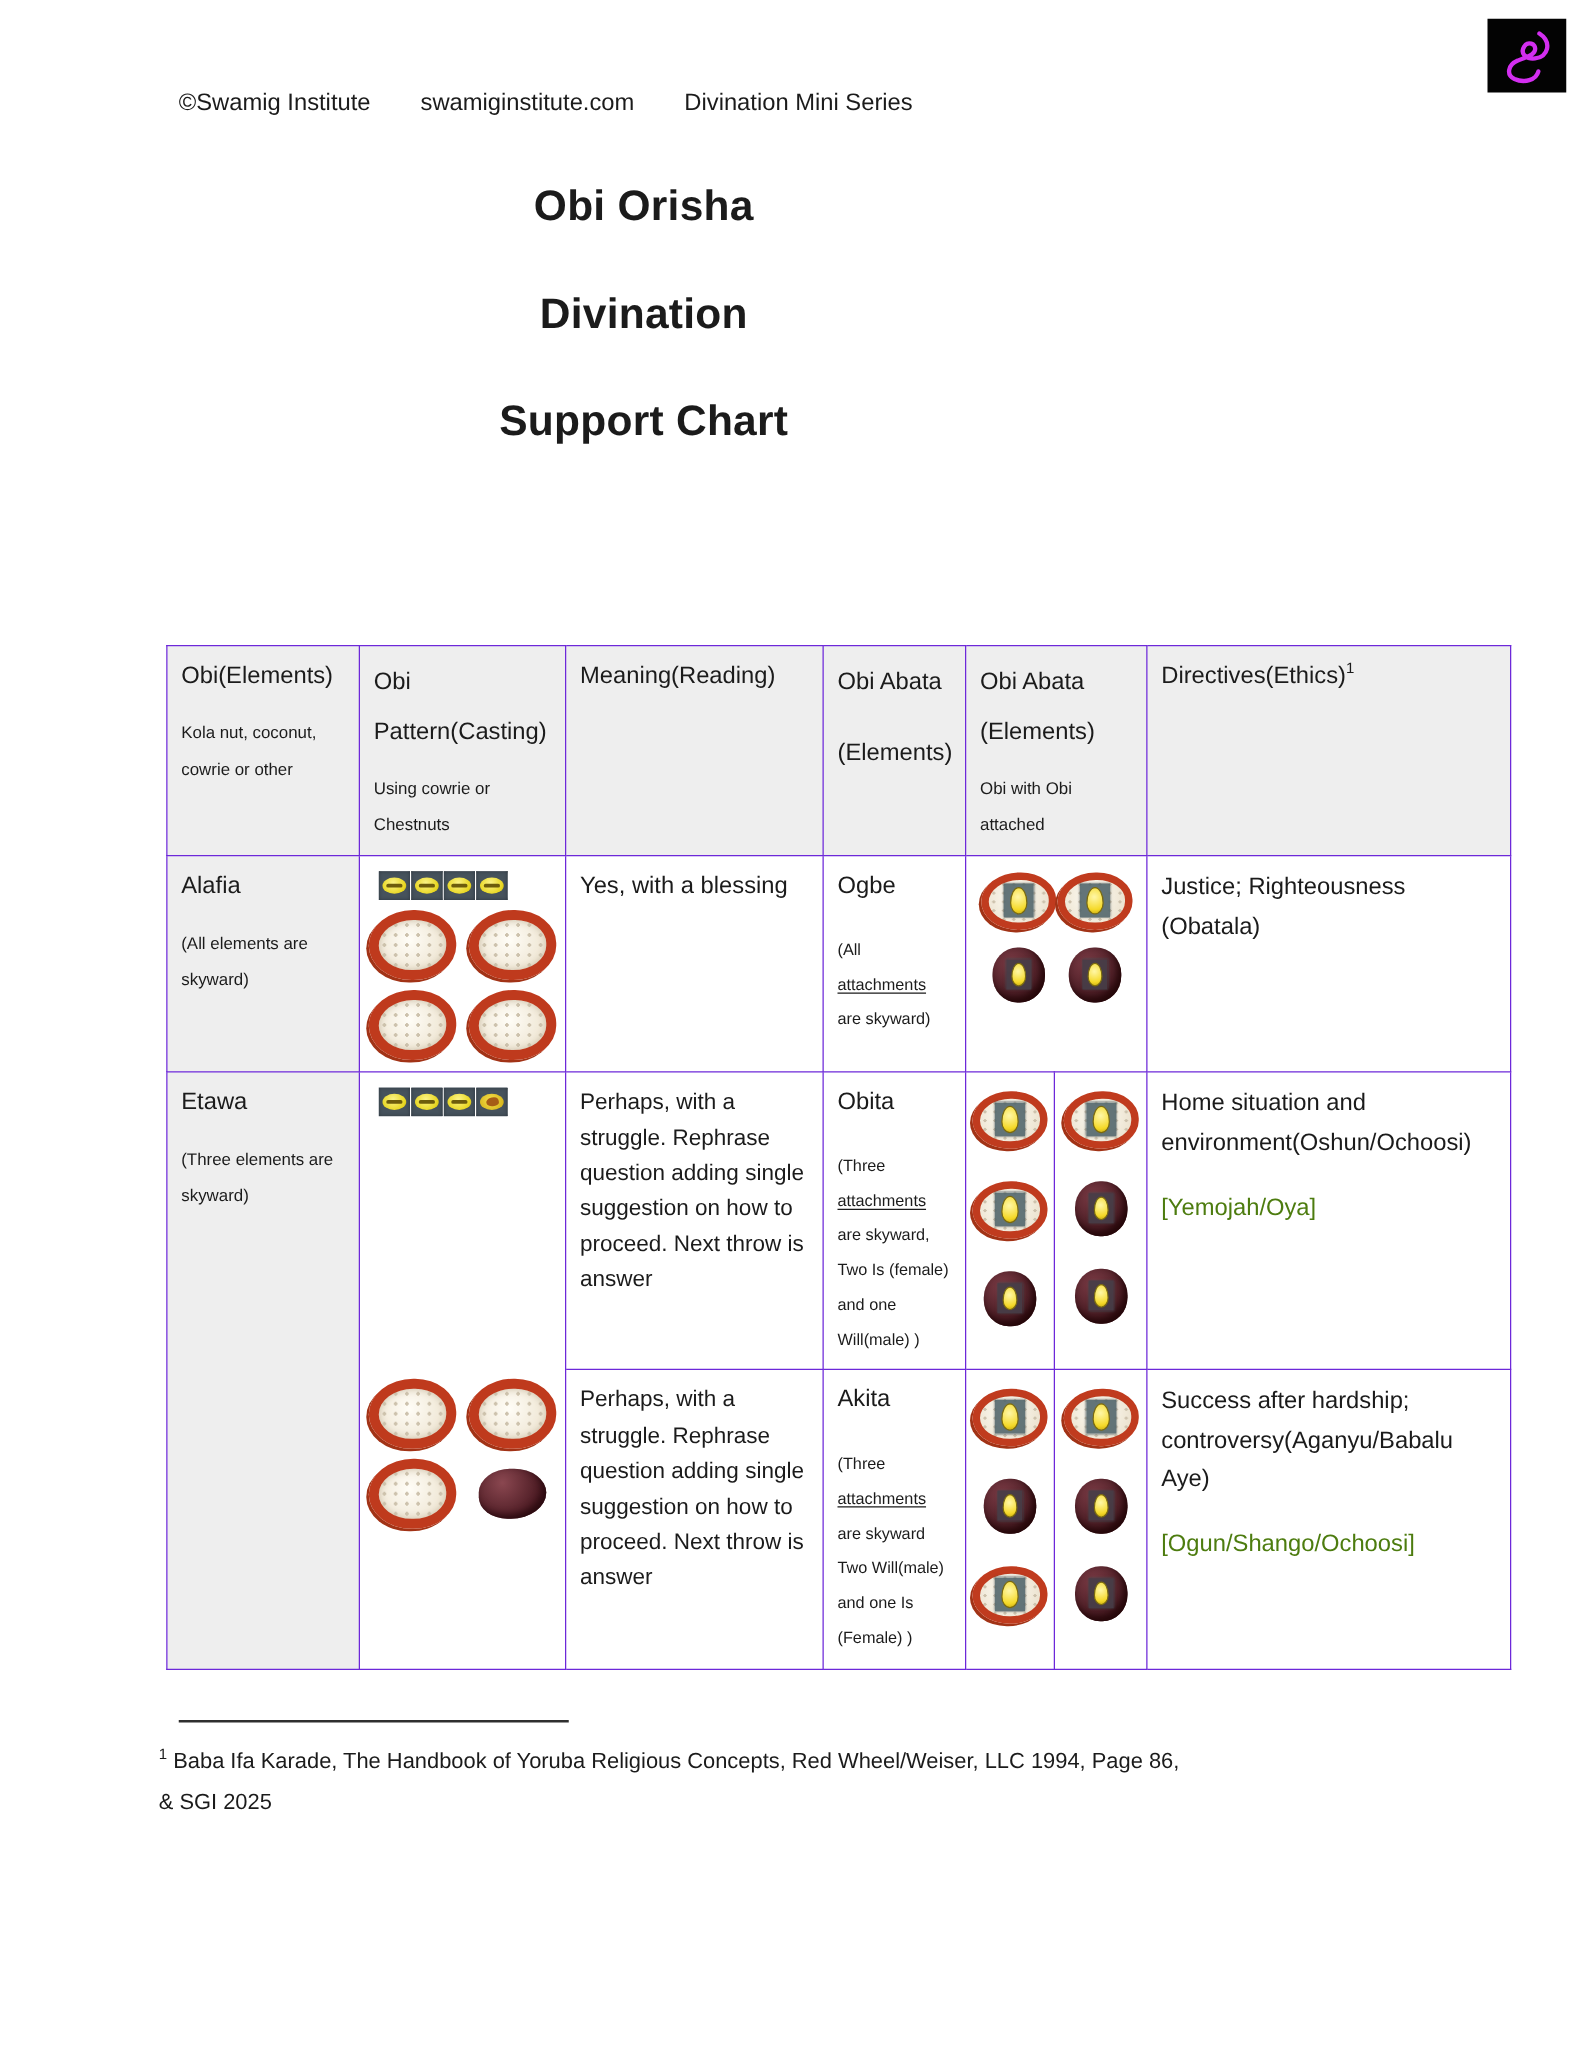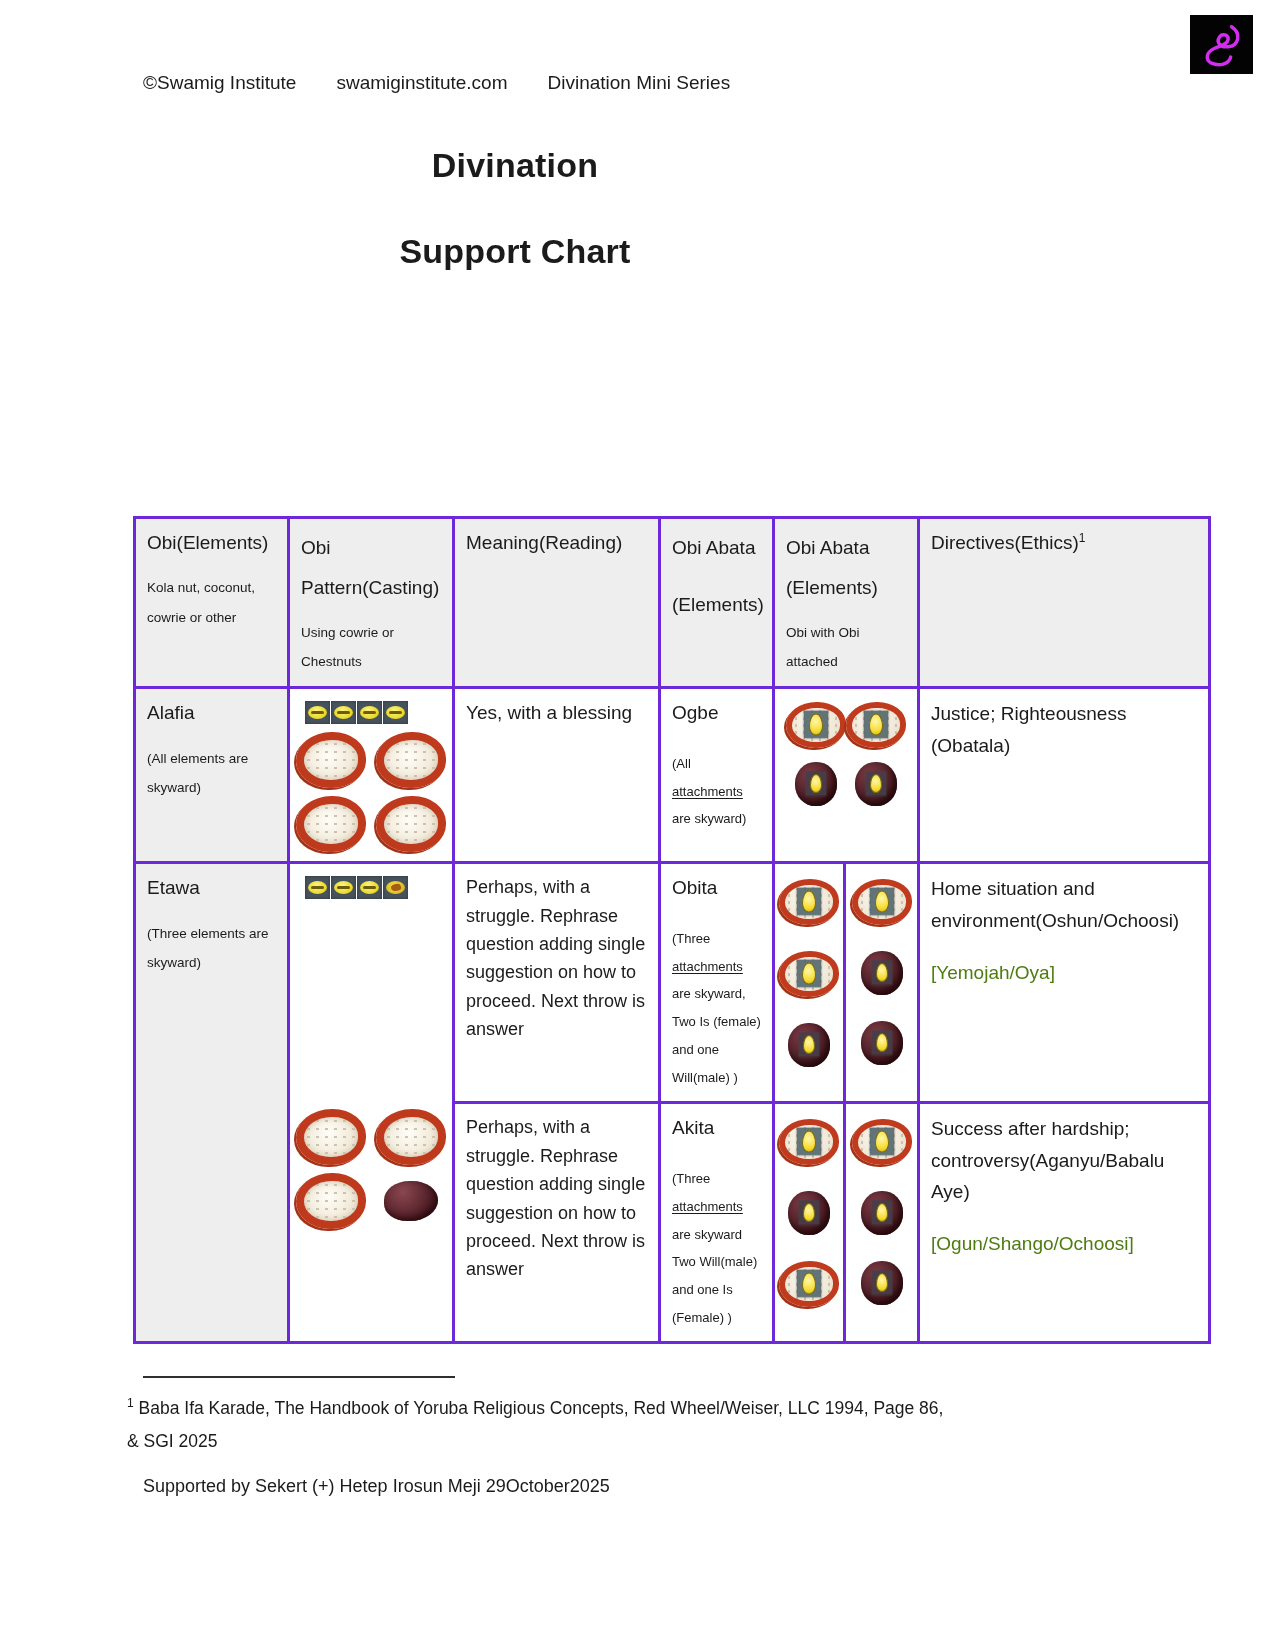--- a/index.html
+++ b/index.html
@@ -16,21 +16,21 @@
   .logo { position:absolute; left:1190px; top:15px; width:63px; height:59px; background:#030303;
           display:flex; align-items:center; justify-content:center; }
 
   
   .titles { position:absolute; left:143px; top:146px; width:744px; text-align:center; }
   .titles .t { font-size:34px; font-weight:bold; margin-bottom:47px; letter-spacing:0.2px; }
 
   
   table.chart { position:absolute; left:133px; top:516px; width:1075px;
                 border-collapse:collapse; table-layout:fixed; }
-  table.chart td { border:3px solid #6d28d9; vertical-align:top; padding:9px 11px;margin-top:25px; }
+  table.chart td { border:1px solid #6d28d9; vertical-align:top; padding:9px 11px;margin-top:25px; }
   td.gray { background:#eeeeee; }
   td.imgcell { padding:4px 3px; }
 
   .cell-title { font-size:19px; line-height:1.55; }
   .cell-title2 { font-size:19px; line-height:2.1; }
   .cell-sub { font-size:13.5px; line-height:2.2; margin-top:16px; }
   .cell-sub.tight { margin-top:10px; }
   .meaning { font-size:18px; line-height:1.58; }
   .directive { font-size:19px; line-height:1.65; }
   .directive-muted { font-size:19px; color:#4d7c0f; margin-top:26px; }
@@ -123,20 +123,21 @@
     <span>Divination Mini Series</span>
   </div>
 
   <div class="logo">
     <svg width="52" height="50" viewBox="0 0 60 56">
       <path d="M41 7 C 53 15 49 29 37 30 C 28 31 23 25 27 19 C 30 14 38 16 37 22 C 36 28 27 29 21 32 C 12 36 10 45 18 49 C 27 53 38 50 40 42" fill="none" stroke="#d32ef0" stroke-width="4" stroke-linecap="round"></path>
     </svg>
   </div>
 
   <div class="titles">
+    <div class="t">Obi Orisha</div>
     <div class="t">Divination</div>
     <div class="t">Support Chart</div>
   </div>
 
   <table class="chart">
     <colgroup>
       <col style="width:154px">
         <col style="width:165px">
         <col style="width:206px">
       <col style="width:114px">
@@ -298,15 +299,14 @@
       </td>
     </tr>
   </tbody>
     </table>
 
   <div class="fn-rule"></div>
   <div class="fn-text">
     <sup class="fn">1</sup>
     <span>Baba Ifa Karade, The Handbook of Yoruba Religious Concepts, Red Wheel/Weiser, LLC 1994, Page 86, &amp; SGI 2025</span>
   </div>
-  <div class="supported">Supported by Sekert (+) Hetep Irosun Meji   29October2025</div>
 
 </div>
 
 </body></html>

